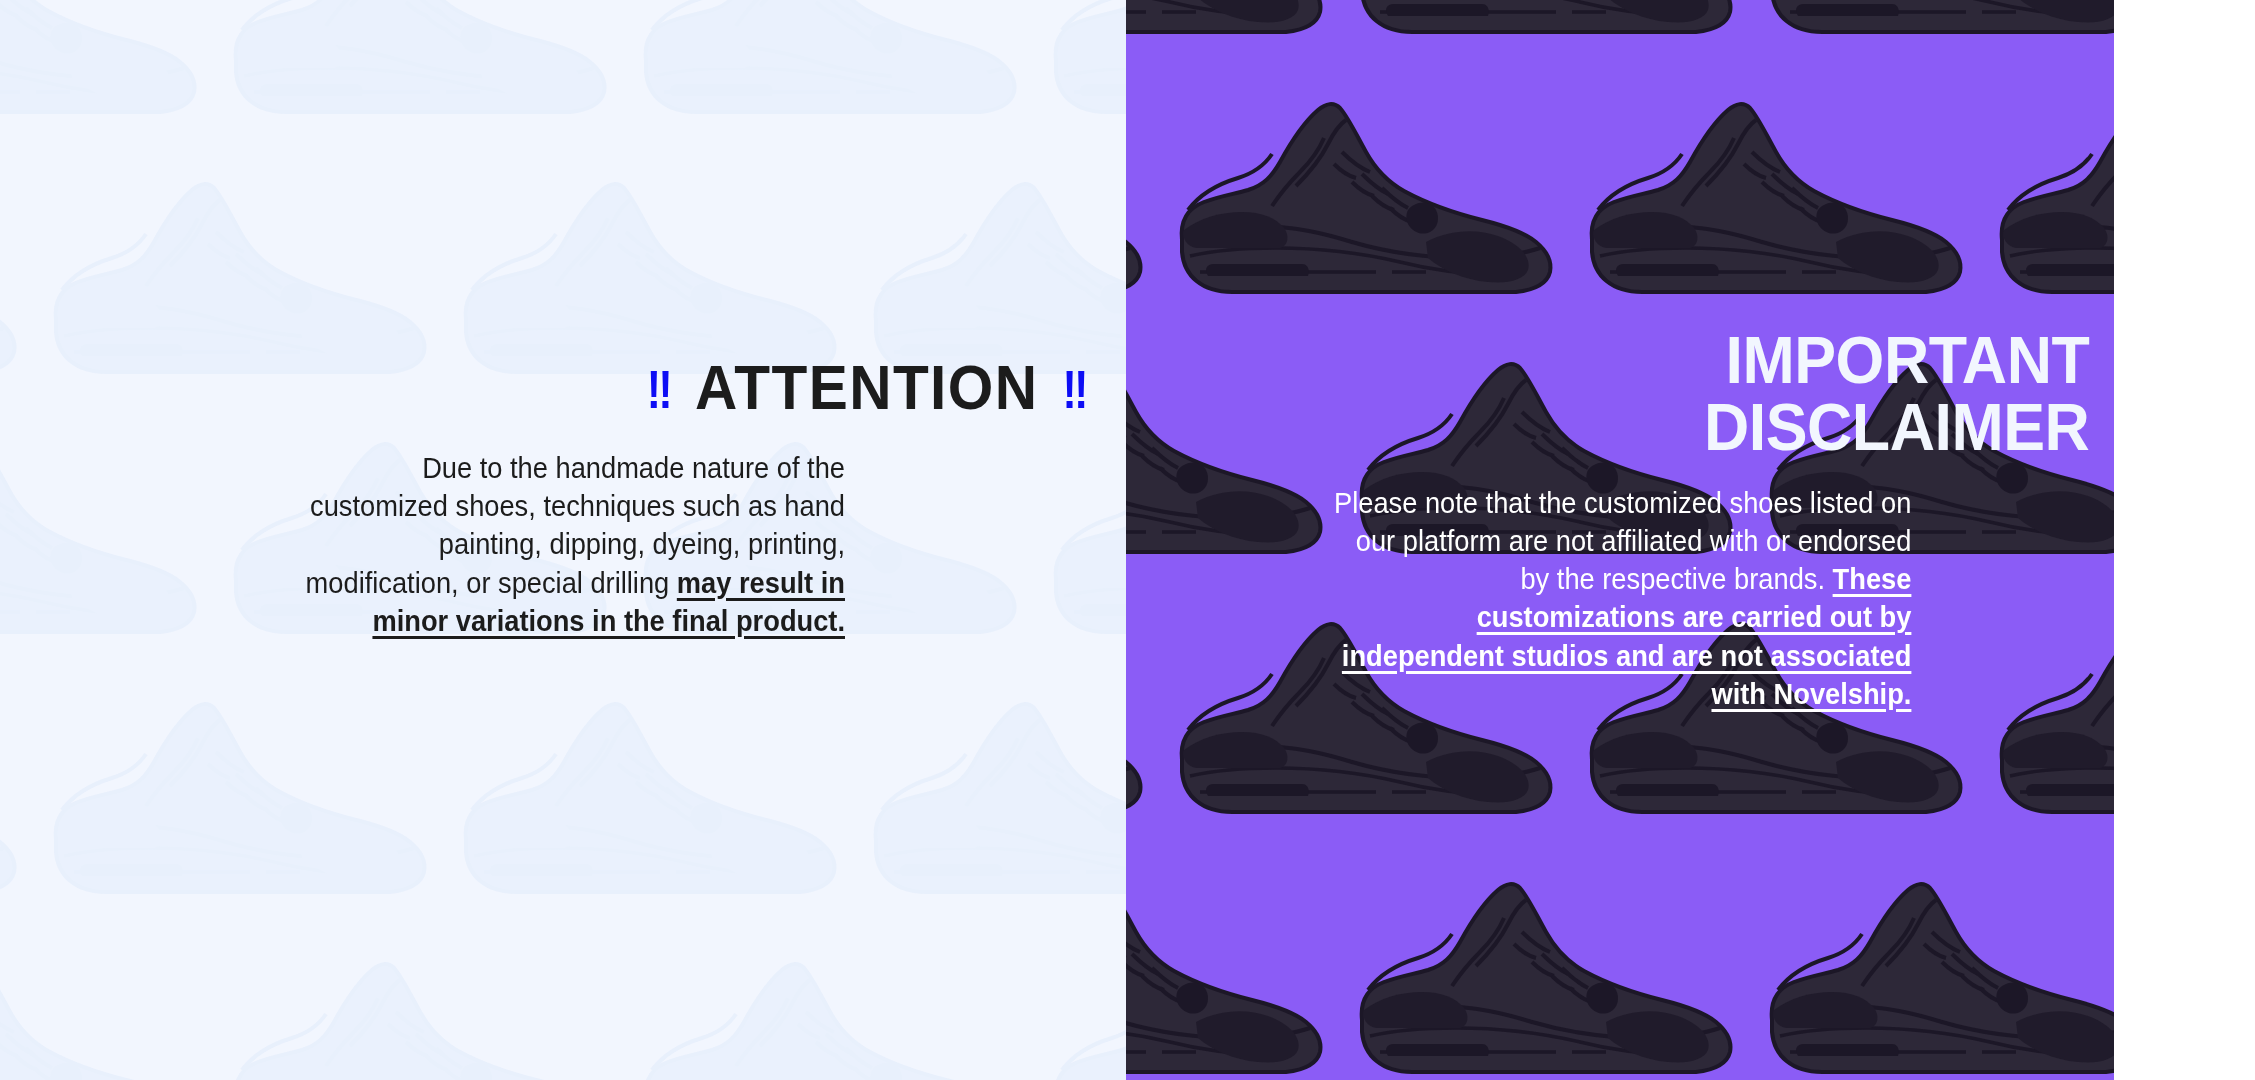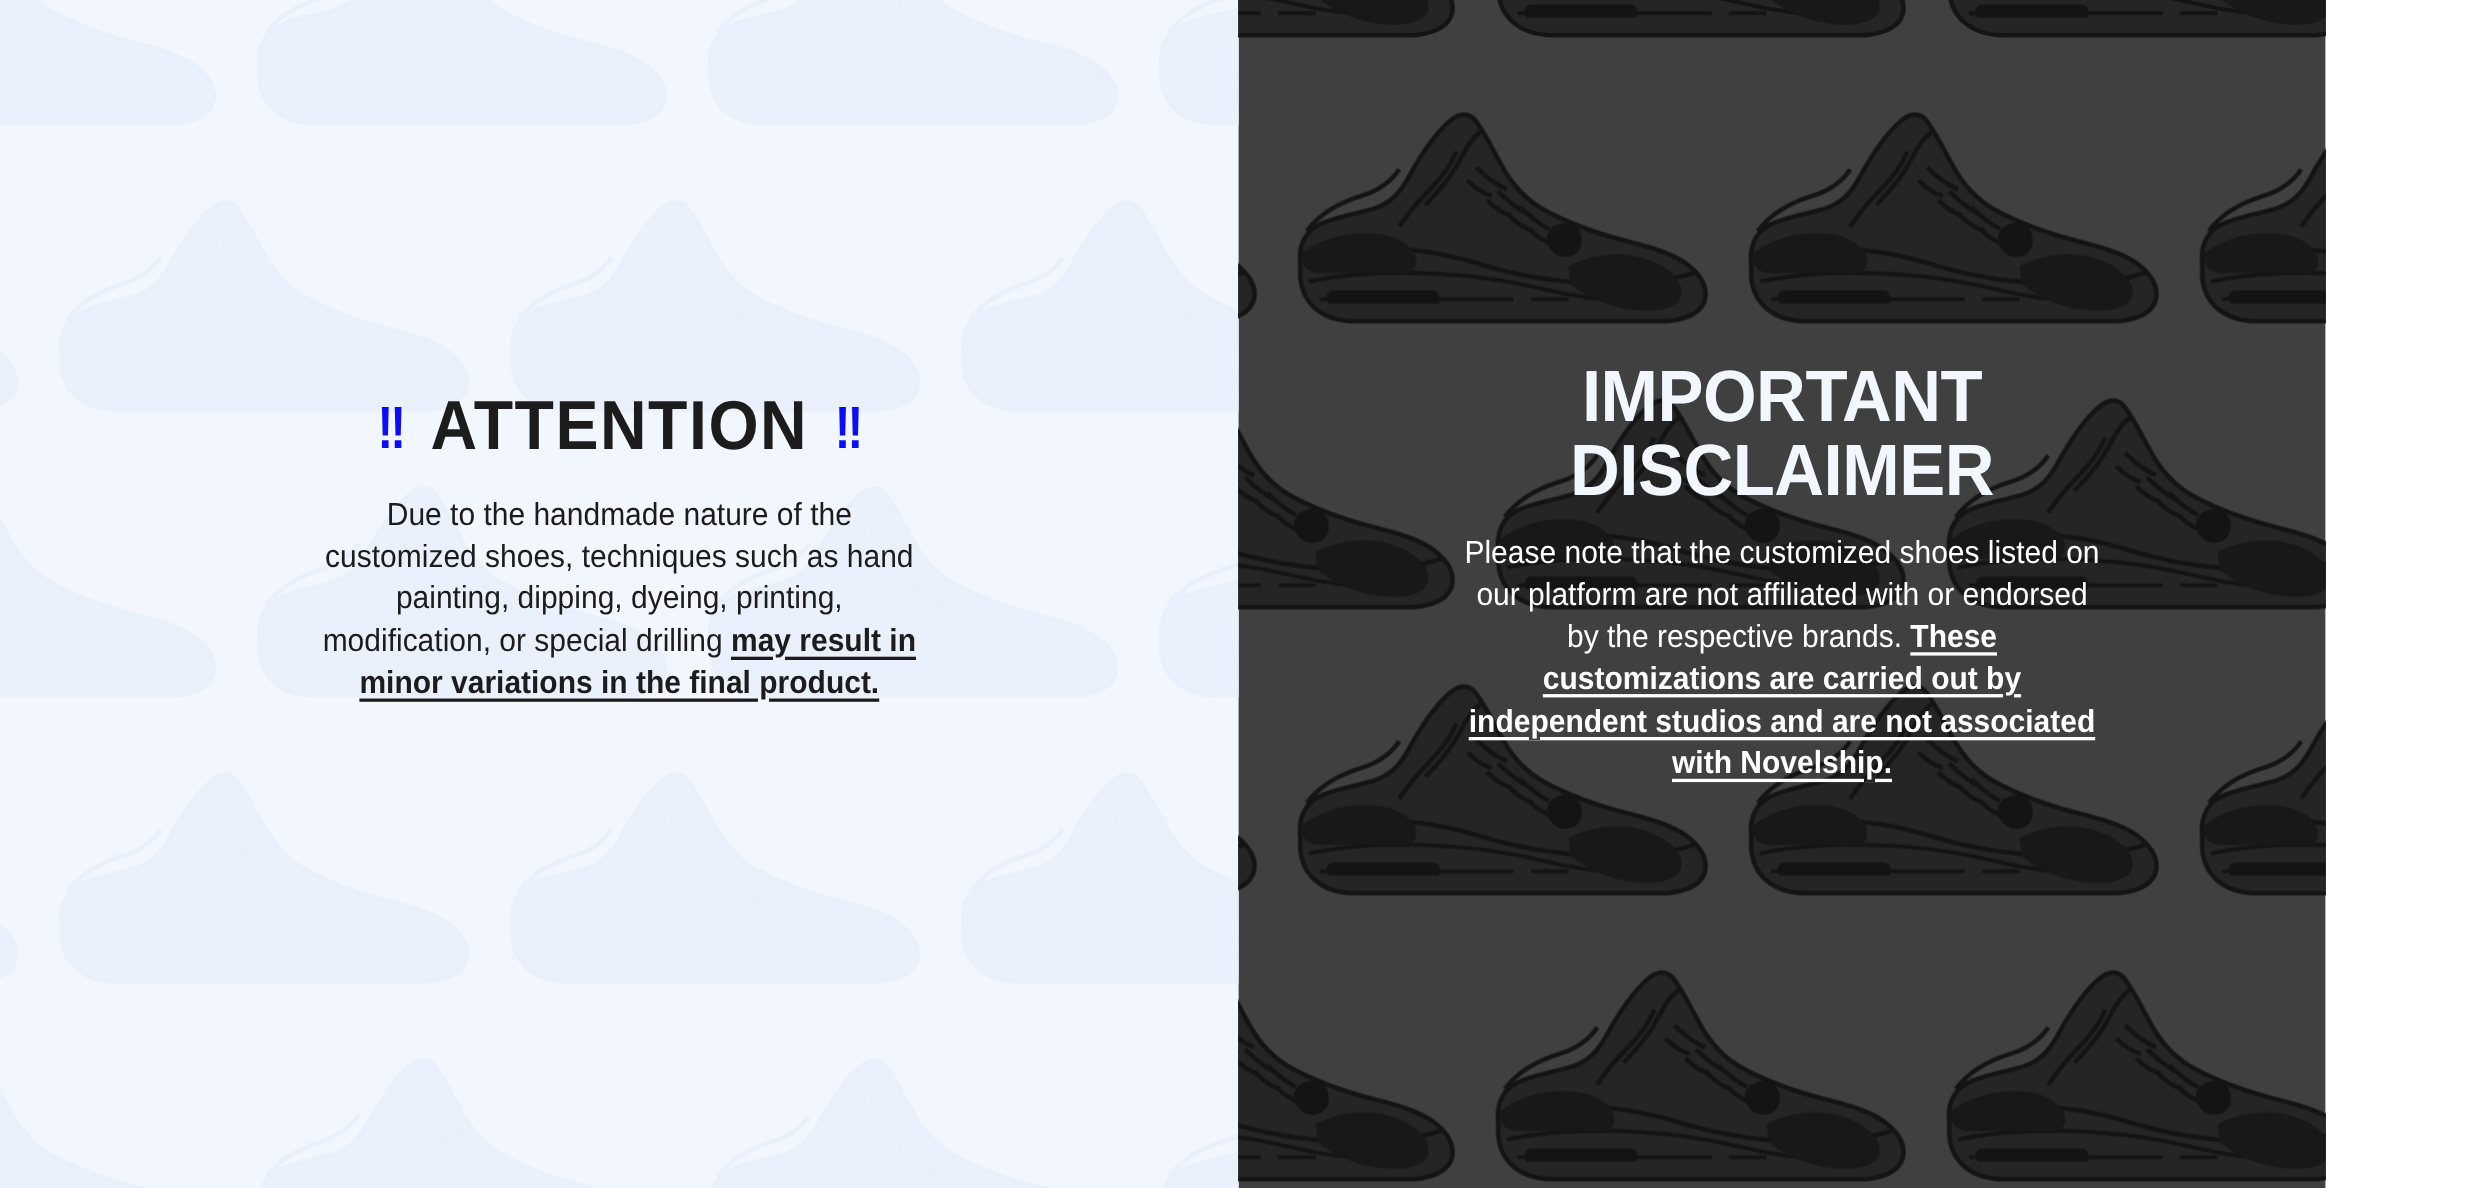--- a/index.html
+++ b/index.html
@@ -24,38 +24,38 @@
   
   .panel {
     position: relative;
     height: 1080px;
     overflow: hidden;
     display: flex;
     align-items: center;
     justify-content: center;
   }
   .panel-left  { width: 1126px; background: #f2f6fe; }
-  .panel-right { width: 988px; background: #404040; }
+  .panel-right { width: 988px; background: #8b5cf6; }
 
   
   .pattern {
     position: absolute;
     top: -60px;
     left: -60px;
     width: 1320px;
     height: 1260px;
     pointer-events: none;
   }
   .pattern svg { display: block; width: 100%; height: 100%; }
 
   
   .content {
     position: relative;
     z-index: 2;
-    text-align: center;
+    text-align: right;
     width: 100%;
   }
   .content-left  { padding-bottom: 84px; }
   .content-right { padding-bottom: 40px; }
 
   .headline {
     margin: 0;
     font-weight: 700;
     letter-spacing: -0.5px;
     line-height: 1.0;

